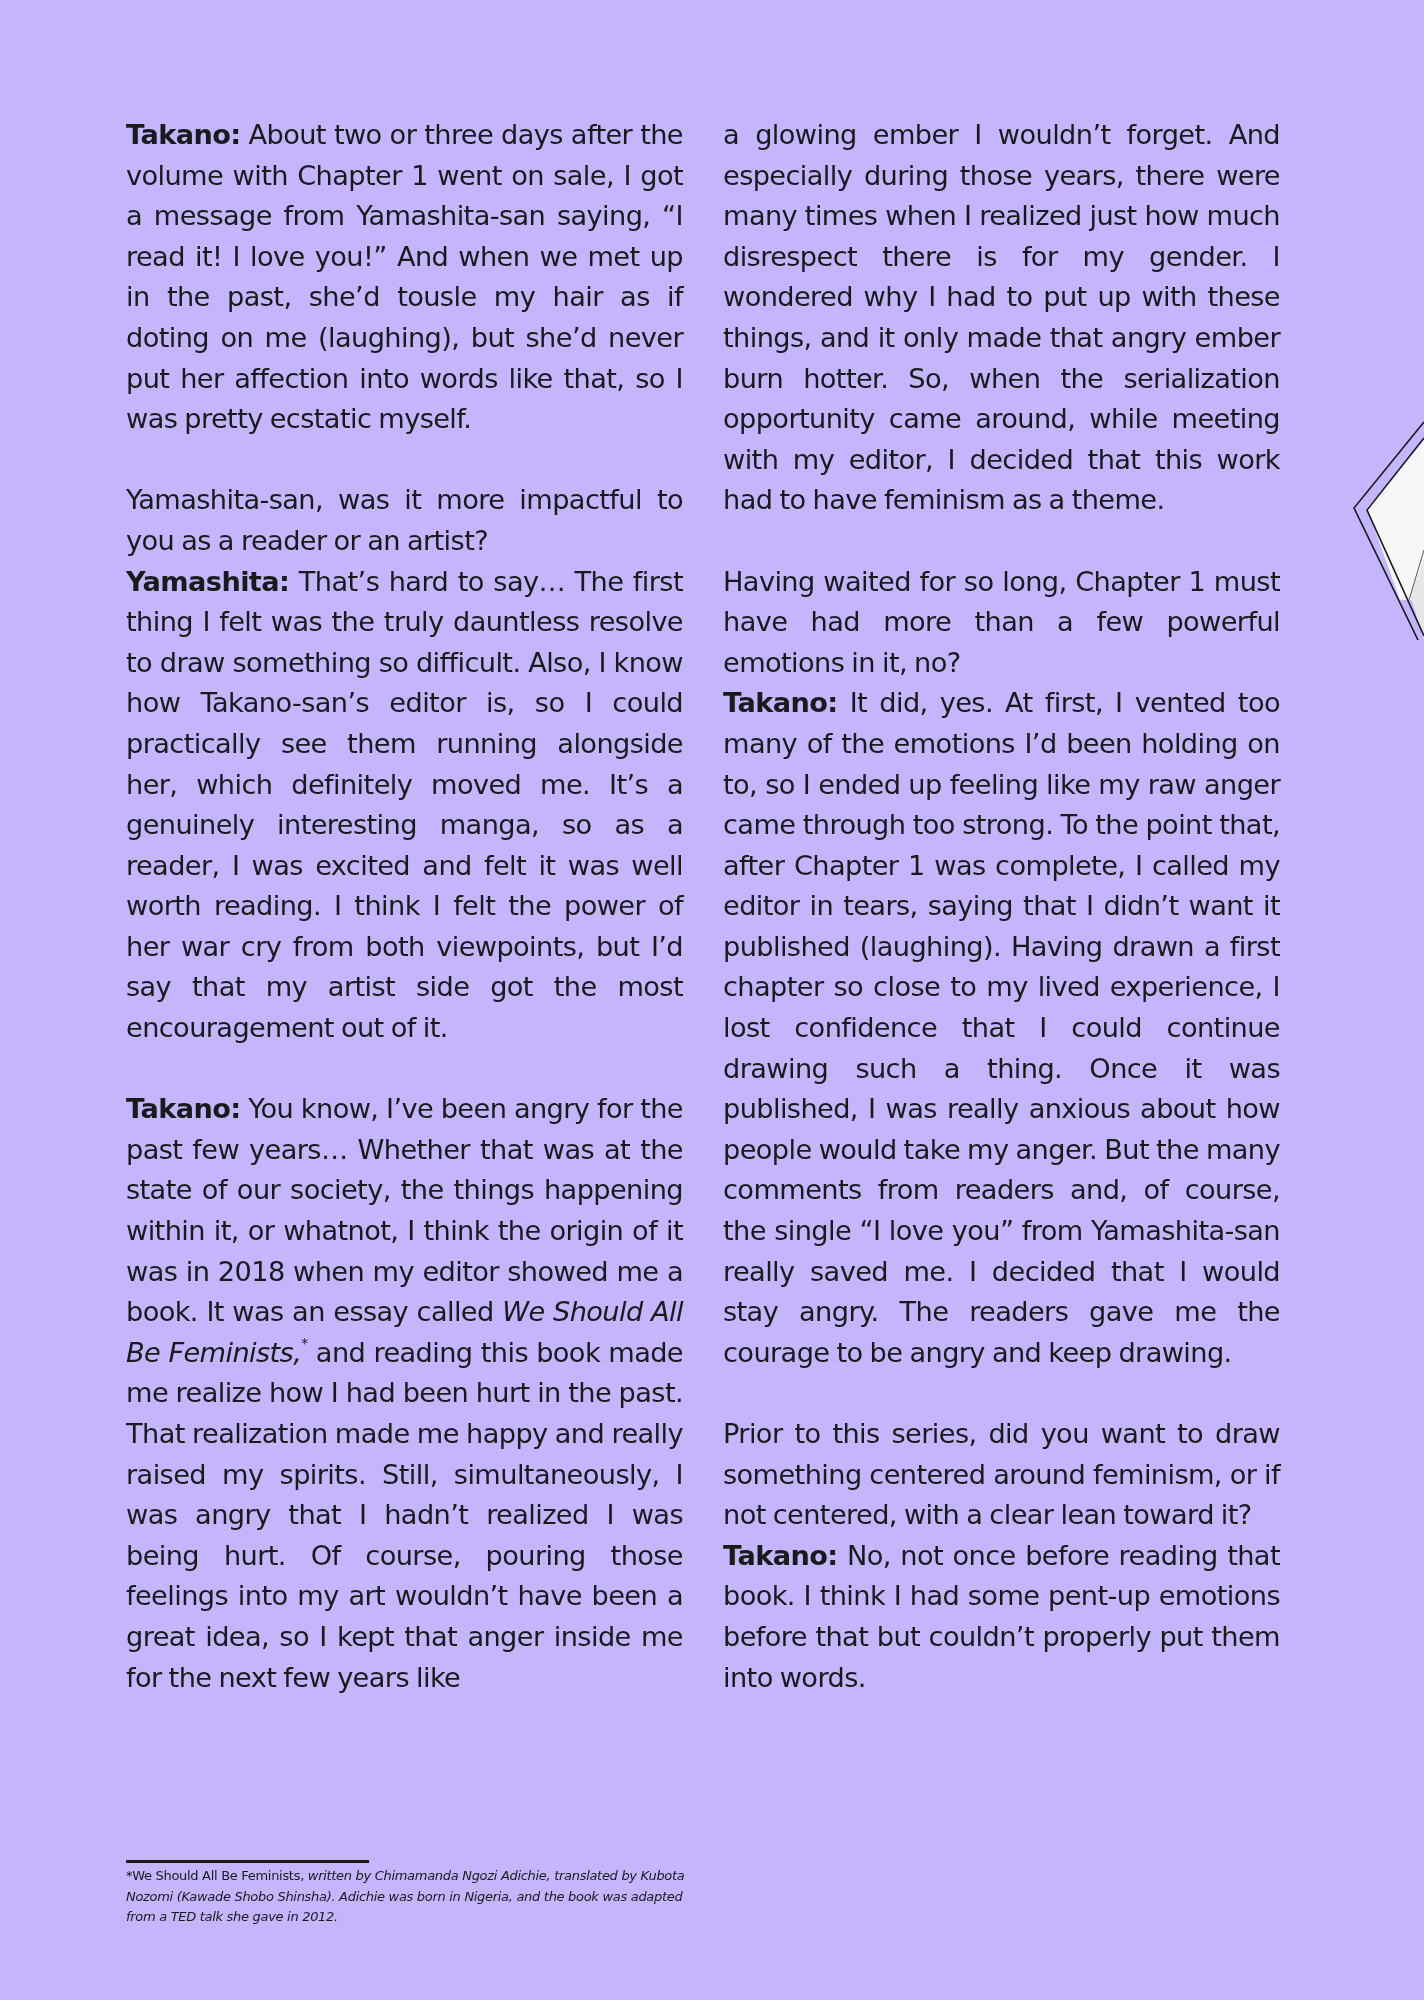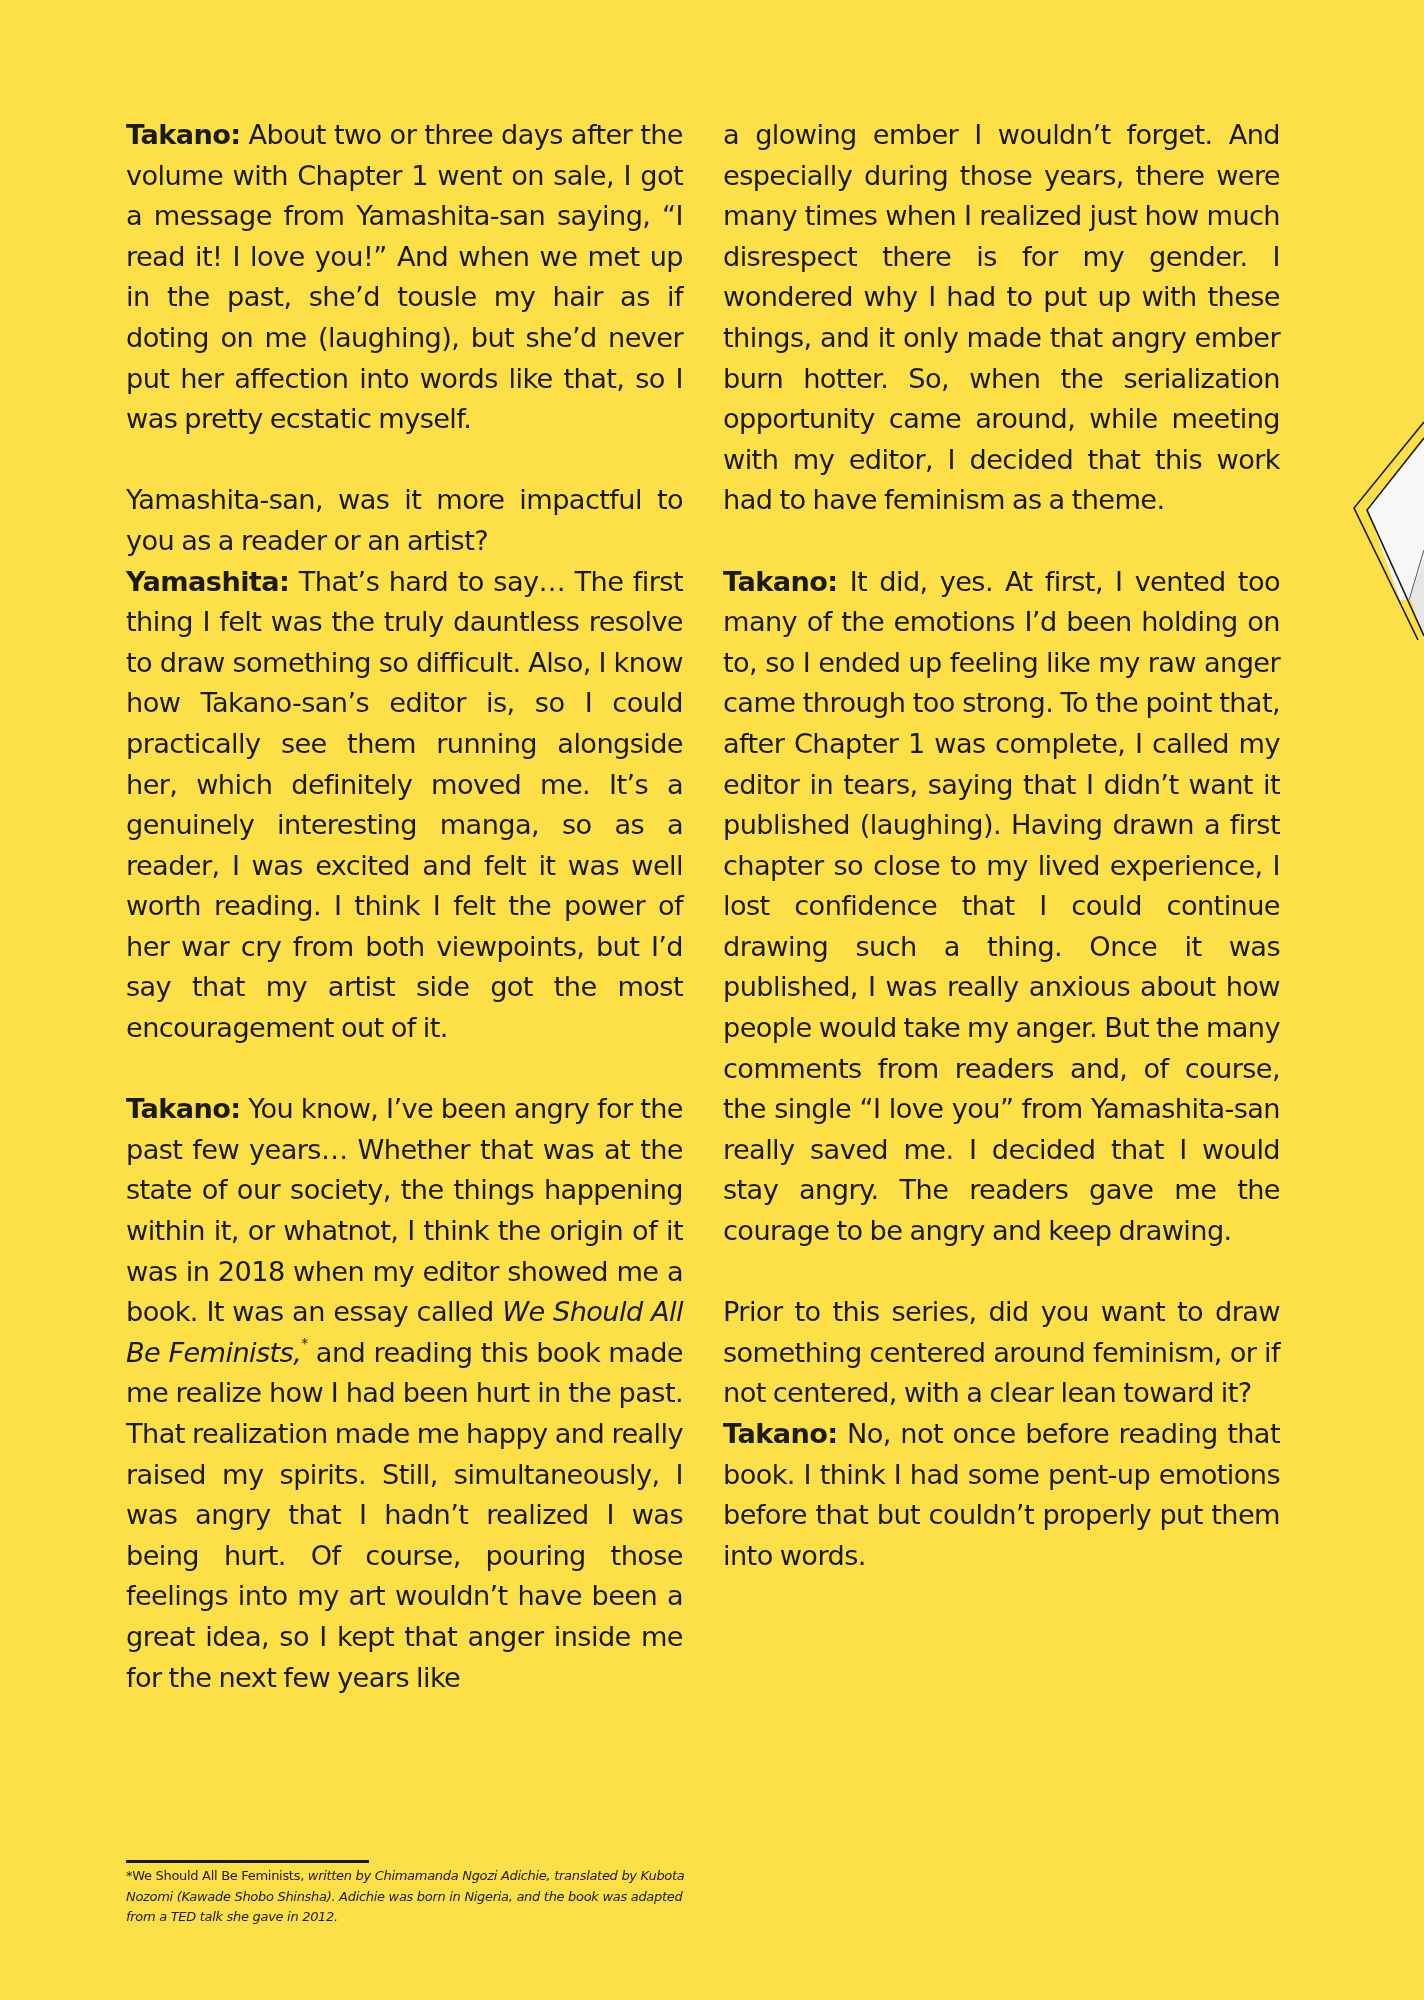--- a/index.html
+++ b/index.html
@@ -12,21 +12,21 @@
       height: 2000px;
       position: relative;
       overflow: hidden;
       font-family: "DejaVu Sans", sans-serif;
       color: #1a1a1a;
     }
     .page {
       position: absolute;
       left: 0; top: 0;
       width: 1424px; height: 2000px;
-      background: #fde047;
+      background: #c4b5fd;
     }
     .column {
       position: absolute;
       top: 115px;
       width: 557px;
       font-size: 27.2px;
       line-height: 40.6px;
       letter-spacing: -0.6px;
       word-spacing: -1px;
     }
@@ -100,20 +100,21 @@
     </div>
   </div>
 
   <div class="column col-right">
 
     <div class="block">
       <span>a glowing ember I wouldn’t forget. And especially during those years, there were many times when I realized just how much disrespect there is for my gender. I wondered why I had to put up with these things, and it only made that angry ember burn hotter. So, when the serialization opportunity came around, while meeting with my editor, I decided that this work had to have feminism as a theme.</span>
     </div>
 
     <div class="block">
+      <span class="question para">Having waited for so long, Chapter 1 must have had more than a few powerful emotions in it, no?</span>
       <span class="speaker">Takano:</span><span> It did, yes. At first, I vented too many of the emotions I’d been holding on to, so I ended up feeling like my raw anger came through too strong. To the point that, after Chapter 1 was complete, I called my editor in tears, saying that I didn’t want it published (laughing). Having drawn a first chapter so close to my lived experience, I lost confidence that I could continue drawing such a thing. Once it was published, I was really anxious about how people would take my anger. But the many comments from readers and, of course, the single “I love you” from Yamashita-san really saved me. I decided that I would stay angry. The readers gave me the courage to be angry and keep drawing.</span>
     </div>
 
     <div class="block">
       <span class="question para">Prior to this series, did you want to draw something centered around feminism, or if not centered, with a clear lean toward it?</span>
       <span class="speaker">Takano:</span><span> No, not once before reading that book. I think I had some pent-up emotions before that but couldn’t properly put them into words.</span>
     </div>
   </div>
 
   <div class="footnote-rule"></div>

